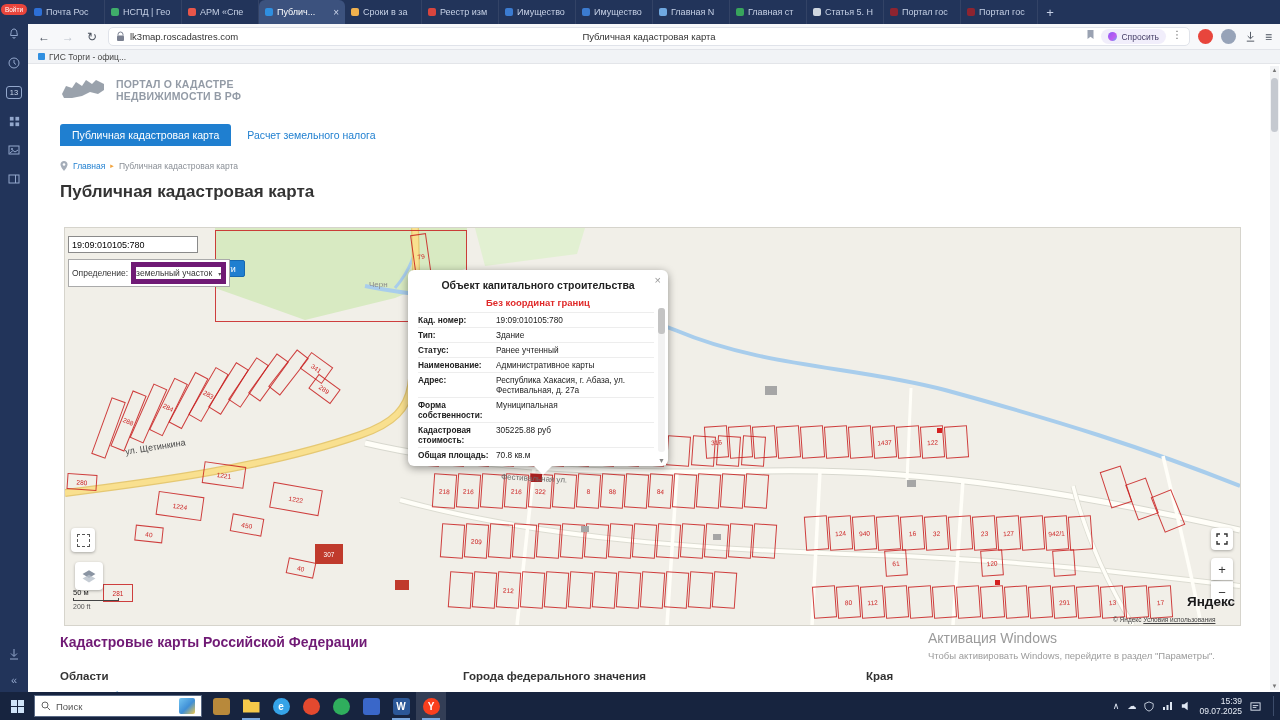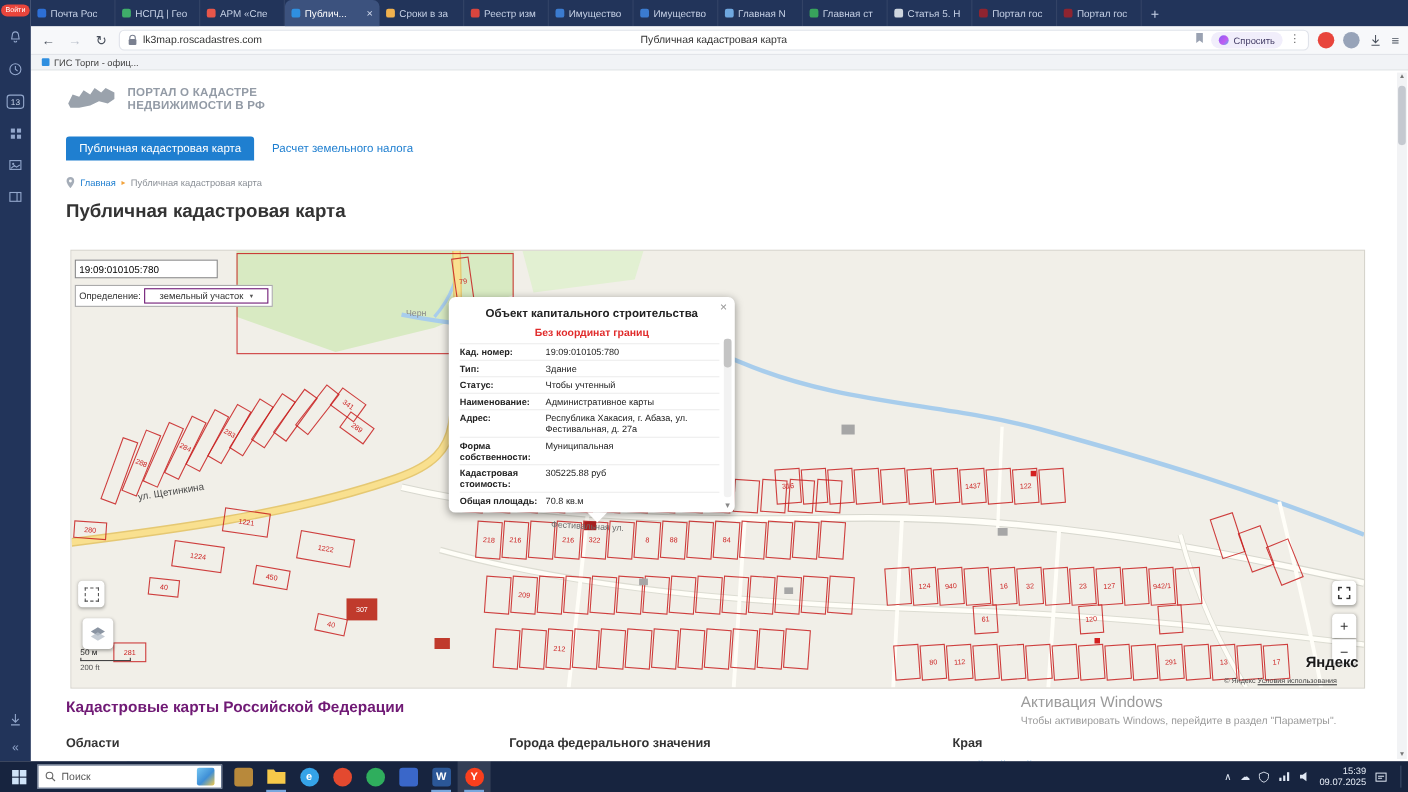--- a/index.html
+++ b/index.html
@@ -66,21 +66,21 @@
   .parcel { position:absolute; border:1px solid rgba(200,30,30,.85); display:flex; align-items:center; justify-content:center; pointer-events:auto; }
   .parcel span { font-size:6.5px; color:#c22; }
   .bld { position:absolute; display:flex; align-items:center; justify-content:center; pointer-events:auto; }
   .bld span { font-size:6.5px; color:#fff; }
   .mlabel { position:absolute; white-space:nowrap; }
 
   .msearch { position:absolute; left:3px; top:8px; z-index:25; display:flex; gap:3px; }
   .msearch input { width:130px; height:17px; border:1px solid #8a8a8a; font-size:9px; padding:0 3px; background:#fff; font-family:"Liberation Sans", sans-serif; }
   .msearch button { background:#1f7fd0; color:#fff; font-size:9px; border:1px solid #1668af; border-radius:2px; padding:0 8px; height:17px; cursor:pointer; font-family:"Liberation Sans", sans-serif;margin-top:24px; }
   .mfilter { position:absolute; left:3px; top:31px; z-index:25; background:#fff; border:1px solid #aaa; padding:2px 3px; display:flex; gap:3px; align-items:center; font-size:8.5px; color:#333; }
-  .mselect { border:1px solid #701a75; padding:1px 13px; font-size:8.5px; display:flex; gap:6px; align-items:center; cursor:pointer; background:#fff; }
+  .mselect { border:5px solid #701a75; padding:1px 0; font-size:8.5px; display:flex; gap:6px; align-items:center; cursor:pointer; background:#fff; }
   .mselect .car { font-size:6px; color:#555; }
 
   .ctrl { position:absolute; z-index:25; background:#fff; box-shadow:0 1px 3px rgba(0,0,0,.3); border-radius:4px; display:flex; align-items:center; justify-content:center; cursor:pointer; color:#333; }
   #ruler { left:6px; top:300px; width:24px; height:24px; }
   .rulerbox { width:13px; height:13px; border:1px dashed #555; }
   #layers { left:10px; top:334px; width:28px; height:28px; }
   #fullscreen { left:1146px; top:300px; width:22px; height:22px; }
   #zoomin { left:1146px; top:330px; width:22px; height:22px; border-radius:4px 4px 0 0; font-size:13px; }
   #zoomout { left:1146px; top:353px; width:22px; height:22px; border-radius:0 0 4px 4px; border-top:1px solid #eee; font-size:13px; }
 
@@ -630,21 +630,21 @@
             <div class="prow">
               <div class="plabel">Кад. номер:</div>
               <div class="pvalue">19:09:010105:780</div>
             </div>
             <div class="prow">
               <div class="plabel">Тип:</div>
               <div class="pvalue">Здание</div>
             </div>
             <div class="prow">
               <div class="plabel">Статус:</div>
-              <div class="pvalue">Чтобы учтенный</div>
+              <div class="pvalue">Ранее учтенный</div>
             </div>
             <div class="prow">
               <div class="plabel">Наименование:</div>
               <div class="pvalue">Административное карты</div>
             </div>
             <div class="prow">
               <div class="plabel">Адрес:</div>
               <div class="pvalue">Республика Хакасия, г. Абаза, ул. Фестивальная, д. 27а</div>
             </div>
             <div class="prow">

